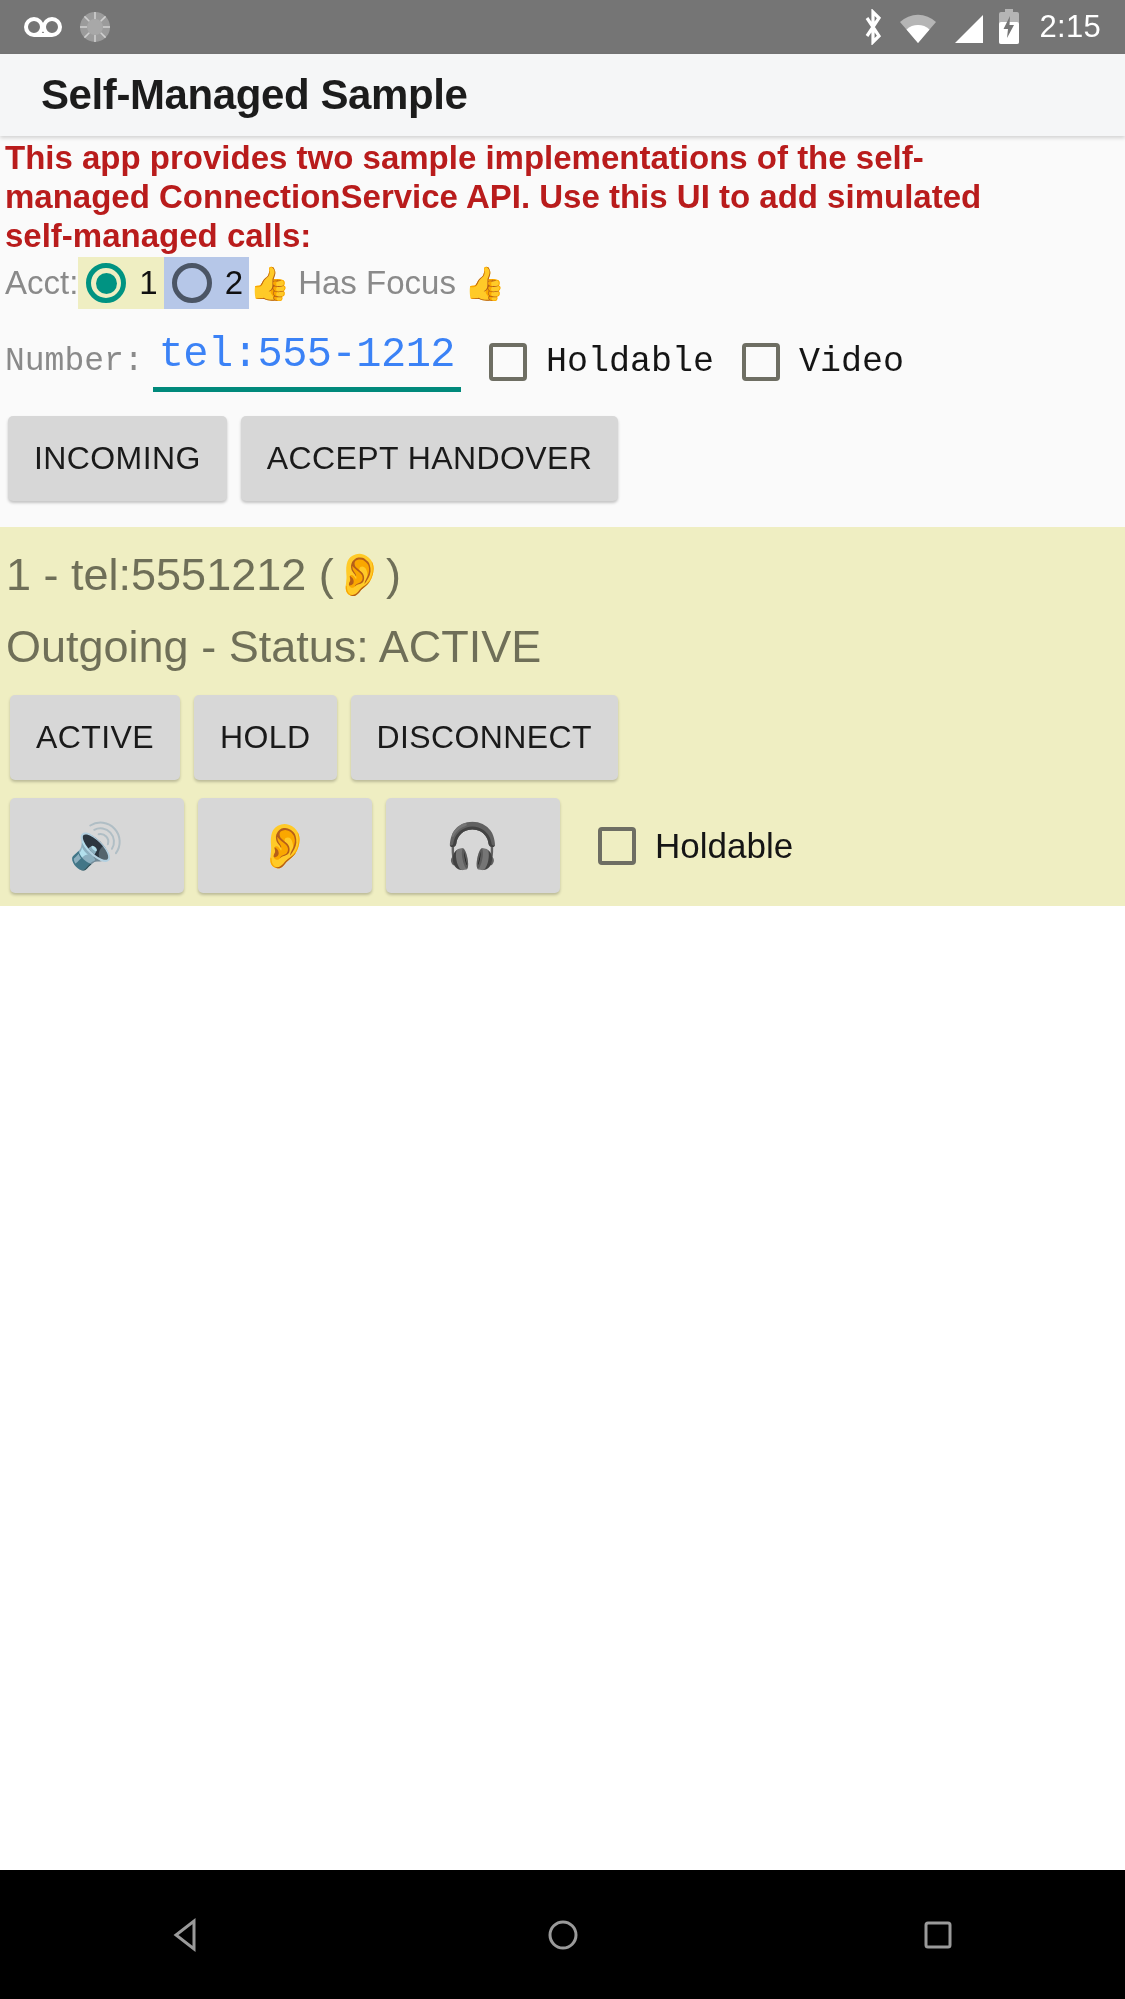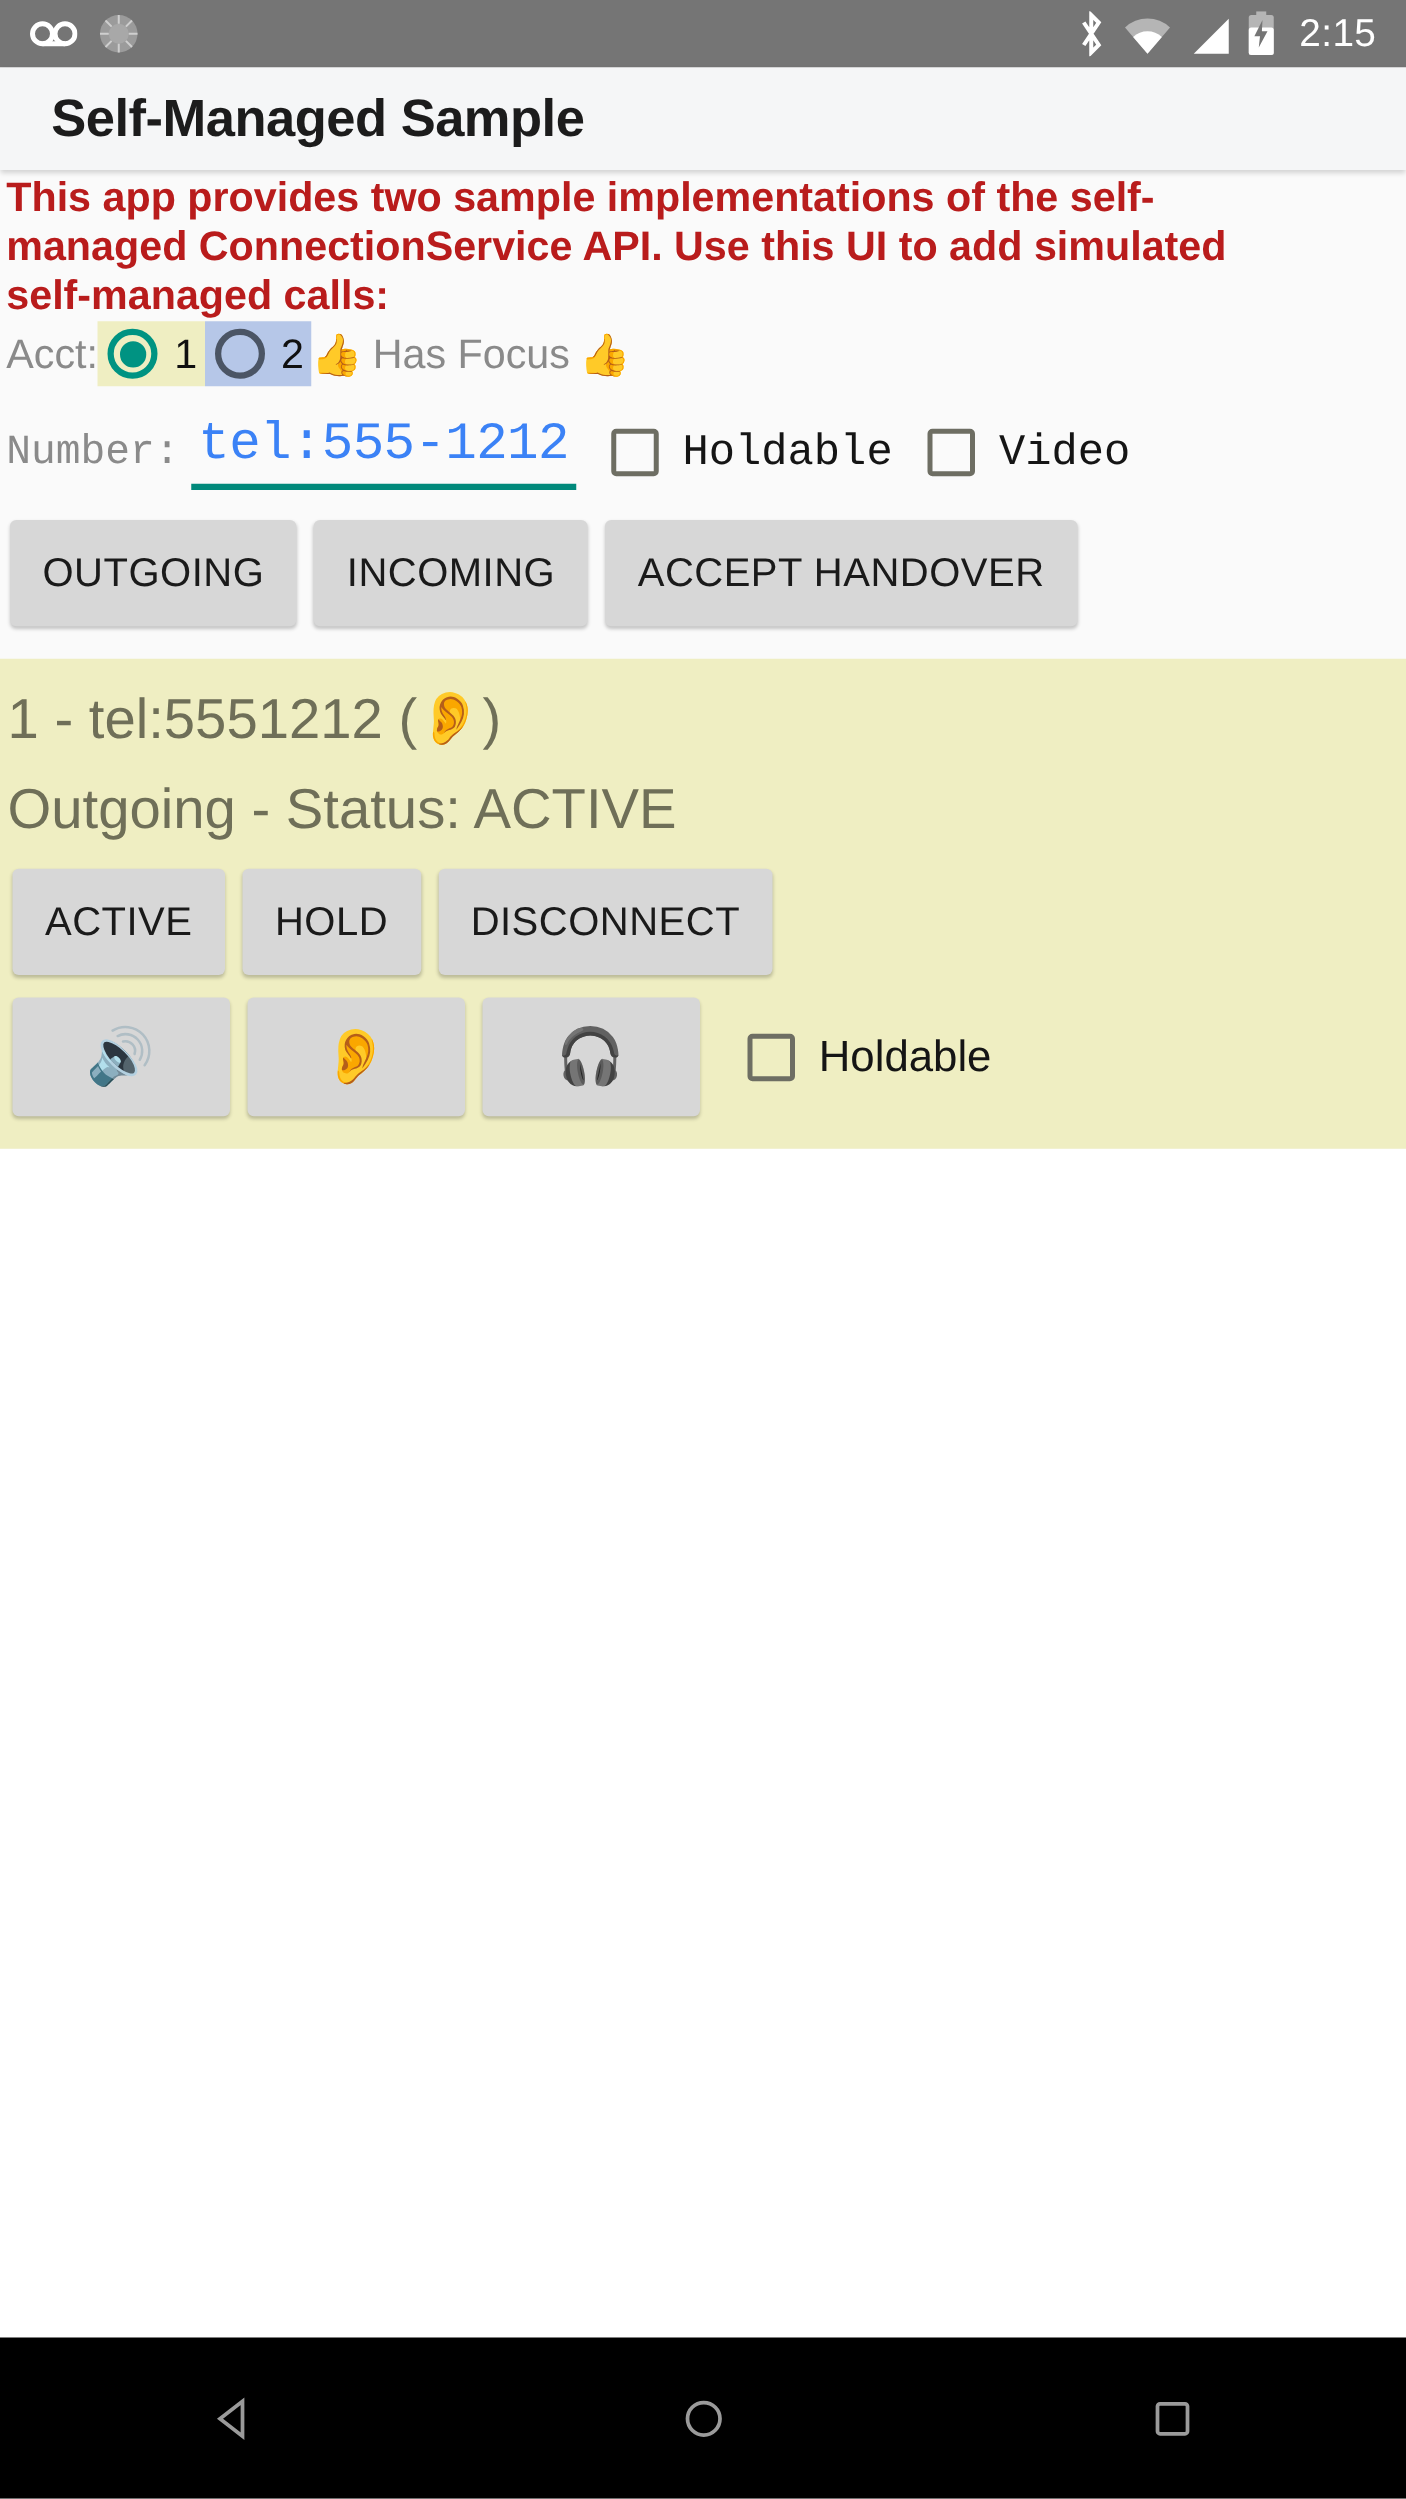--- a/index.html
+++ b/index.html
@@ -205,21 +205,21 @@
   }
   #action-row {
     display: flex;
     gap: 14px;
     padding: 24px 0 26px 8px;
   }
 
   
   #call-card {
     background: #efeec2;
-    padding: 12px 0 26px 0;
+    padding: 12px 0 13px 0;
   }
   .call-line {
     font-size: 45px;
     color: #6f6f58;
     padding-left: 6px;
     line-height: 72px;
     display: flex;
     align-items: center;
   }
   #call-controls {
@@ -363,21 +363,20 @@
       <span class="cbox"></span>
       <span class="cb-label">Holdable</span>
     </span>
     <span class="cb-row-inline">
       <span class="cbox"></span>
       <span class="cb-label">Video</span>
     </span>
   </div>
 
   <div id="action-row">
-    <div class="btn">OUTGOING</div>
     <div class="btn">INCOMING</div>
     <div class="btn">ACCEPT HANDOVER</div>
   </div>
 
   <div id="call-card">
     <div class="call-line">
       <span>1 - tel:5551212 ( </span>
         <span class="emoji" style="font-size:42px;">👂</span>
         <span> )</span>
     </div>

